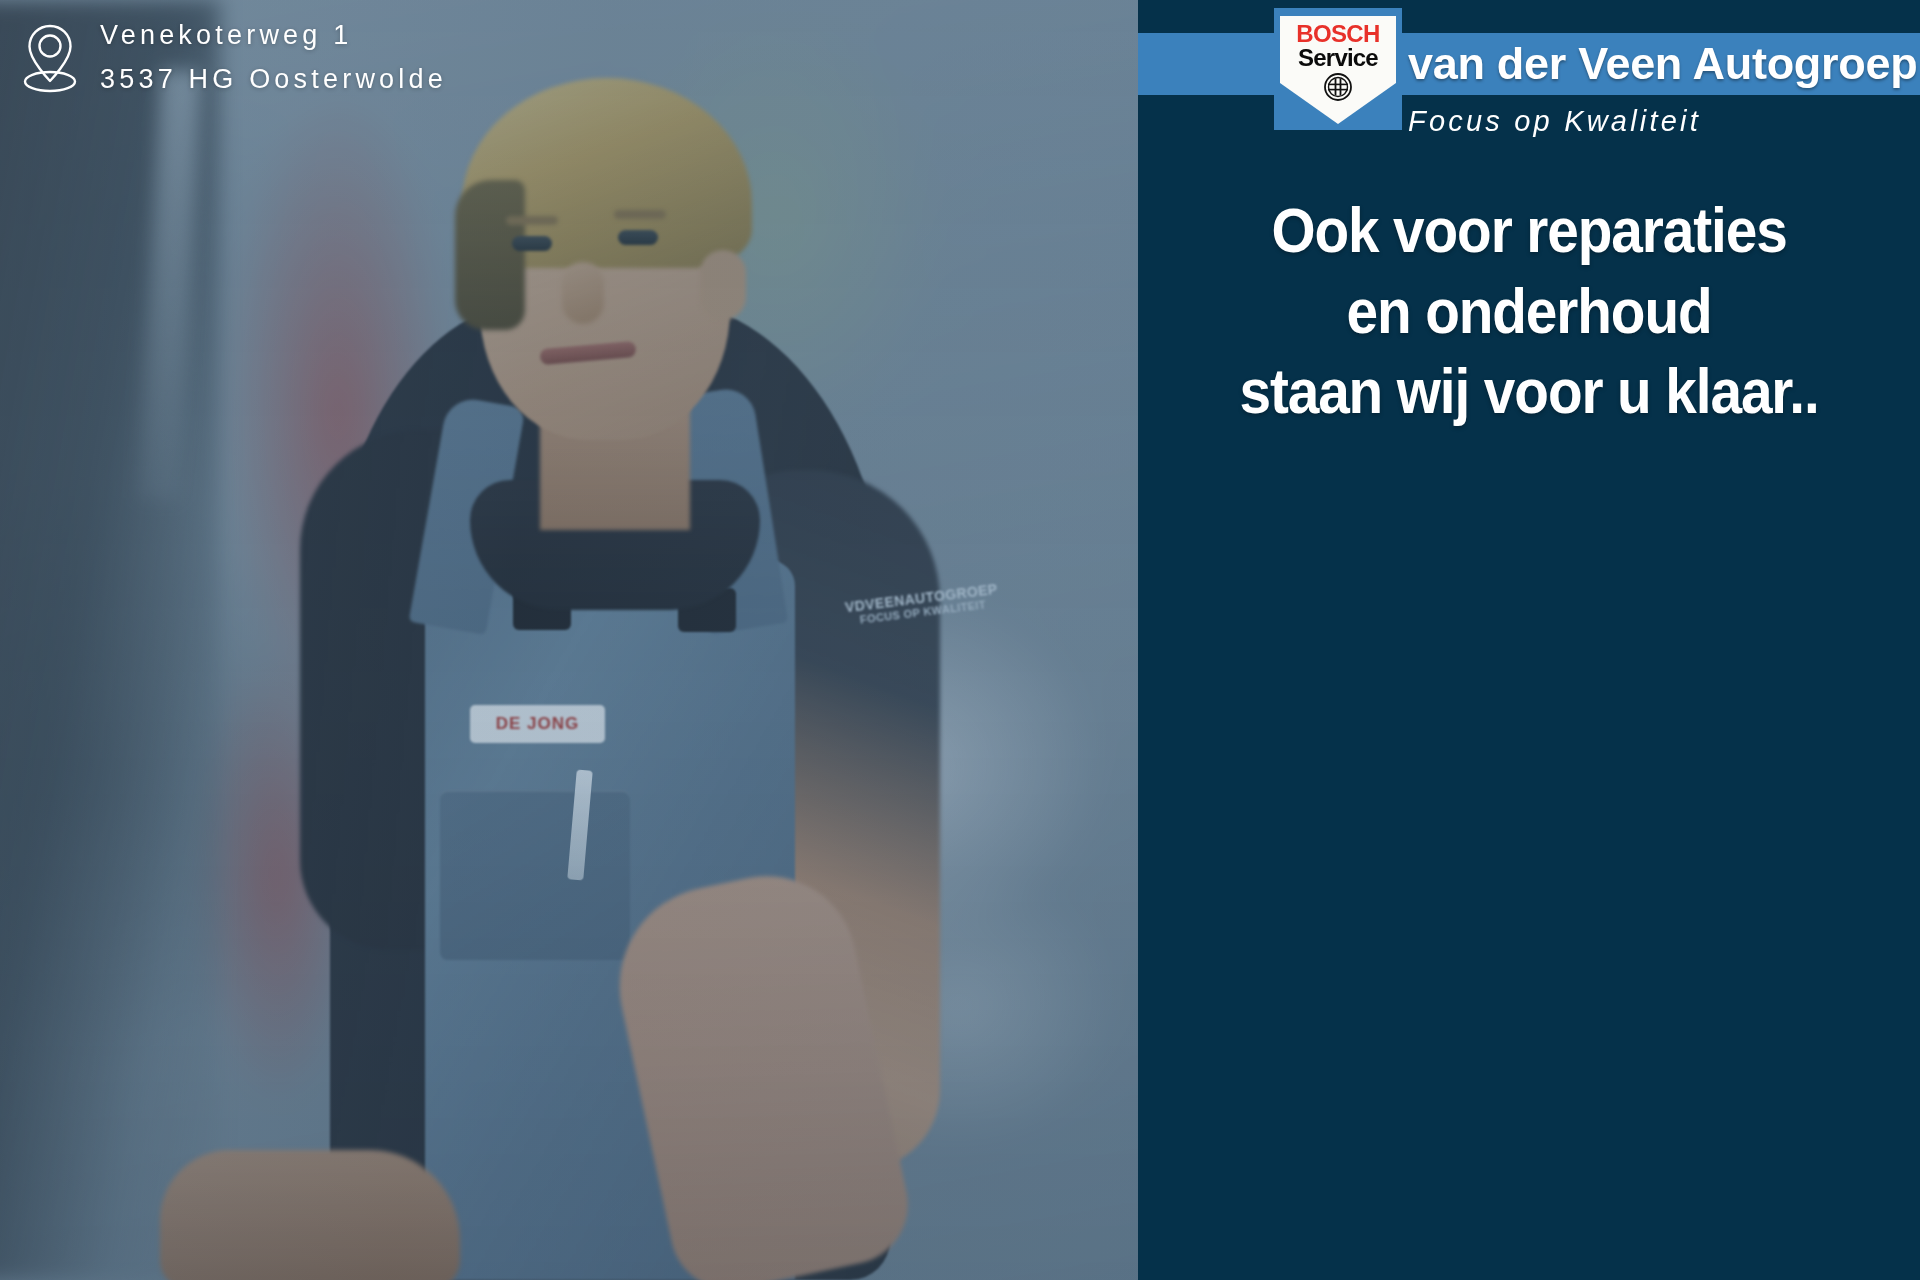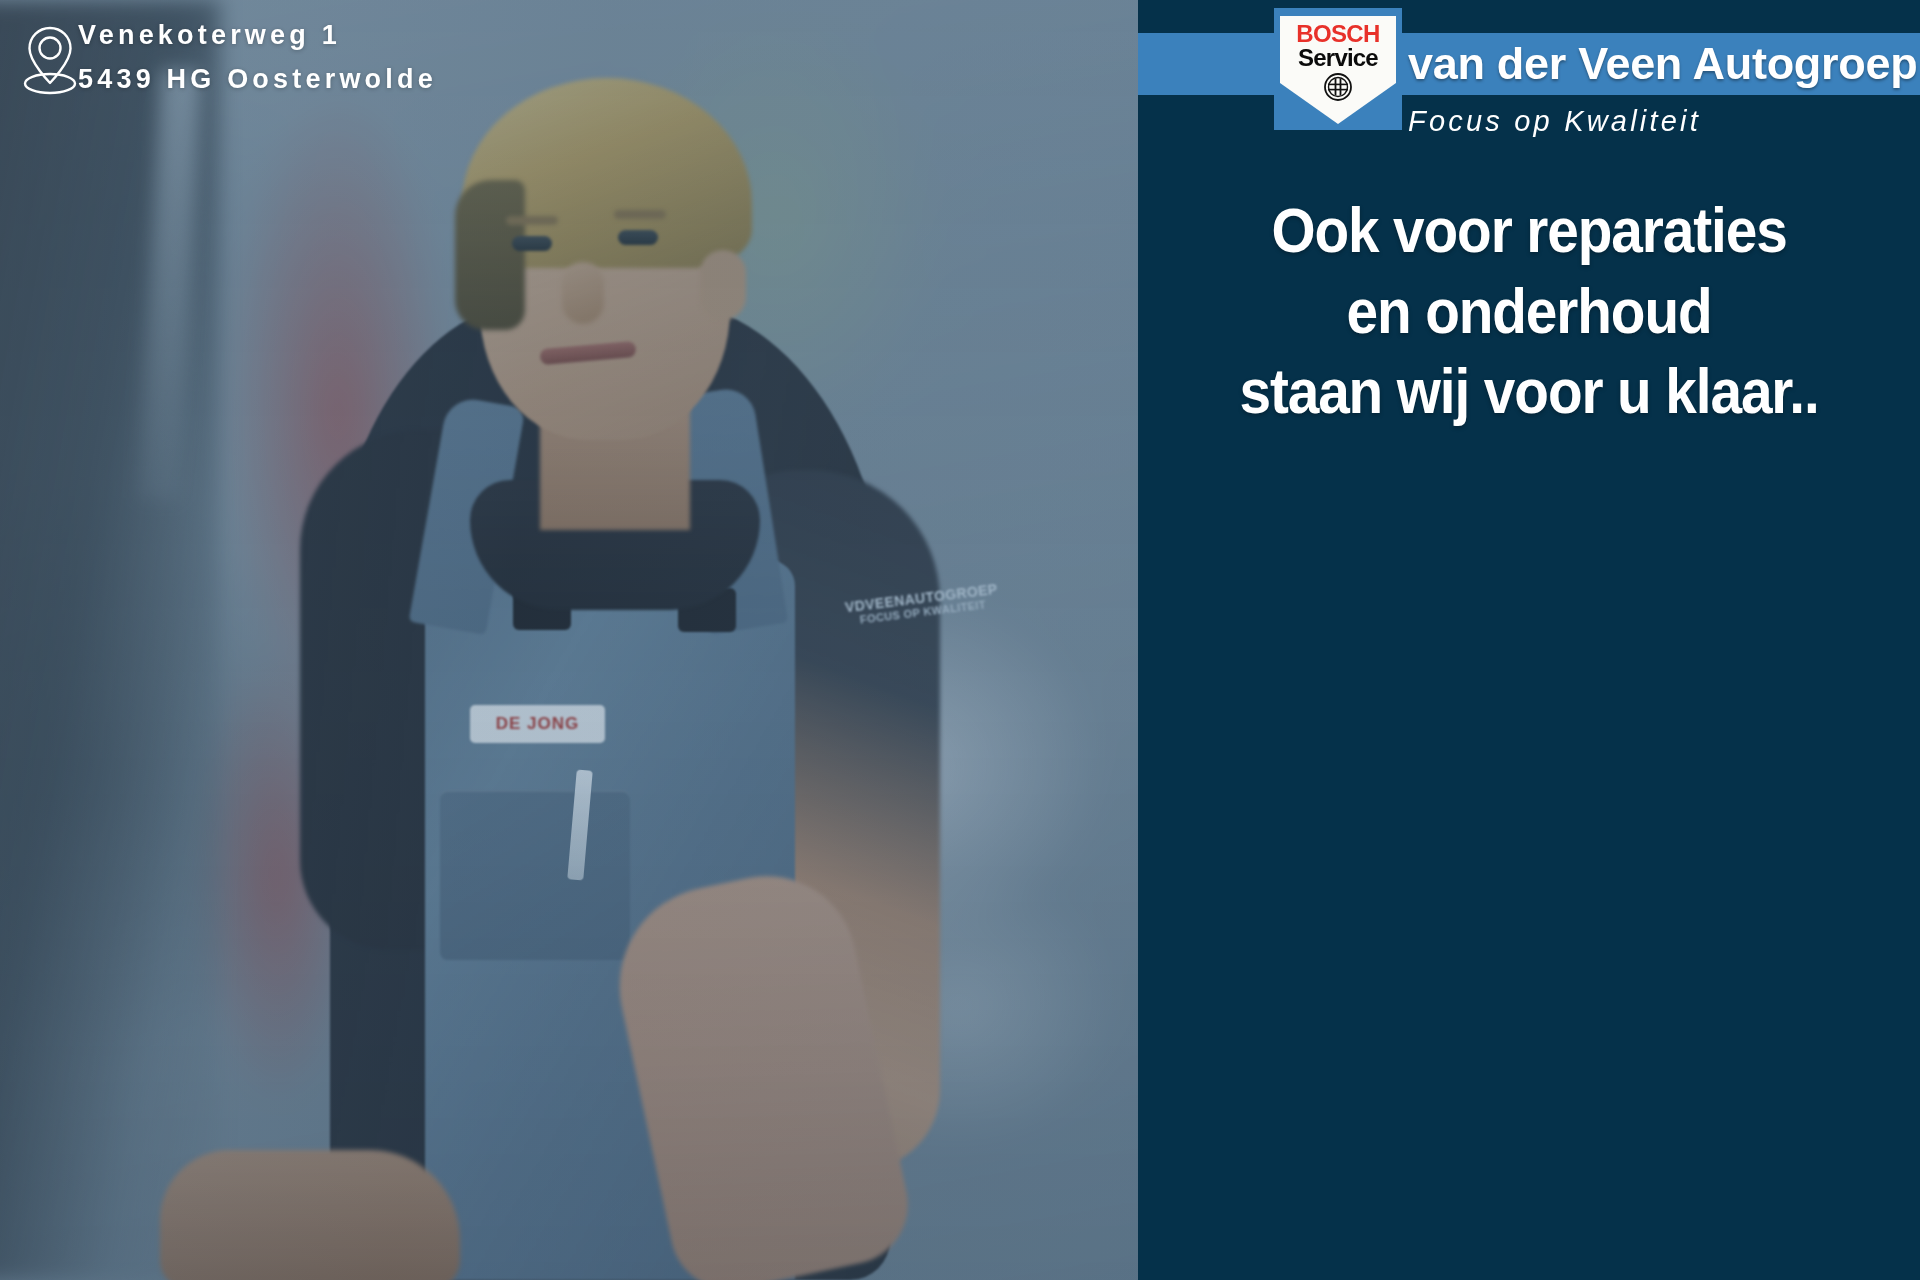--- a/index.html
+++ b/index.html
@@ -236,23 +236,22 @@
     mix-blend-mode:multiply;
   }
   .photo-haze {
     position:absolute; inset:0;
     background:linear-gradient(100deg, rgba(150,175,195,.26) 0%, rgba(140,168,190,.14) 45%, rgba(130,160,185,.22) 100%);
   }
 
   
   .address {
     position:absolute; left:22px; top:14px;
-    display:flex; align-items:flex-end; 
+    display:flex; align-items:center; gap:22px;
     z-index:6;
-    font-weight:bold;
   }
   .pin-icon { flex:0 0 auto; margin-top:4px; }
   .address-lines {
     color:#ffffff;
     font-size:27px;
     letter-spacing:4.2px;
     line-height:1.62;
     text-shadow:0 1px 4px rgba(0,0,0,.25);
   }
 
@@ -411,21 +410,21 @@
     <div class="address">
       <span class="pin-icon">
         <svg width="56" height="74" viewBox="0 0 56 74" fill="none" stroke="#ffffff" stroke-width="2.4" stroke-linecap="round" stroke-linejoin="round">
           <path d="M28 5 C16.5 5 7.5 14 7.5 25.5 C7.5 39 28 60 28 60 C28 60 48.5 39 48.5 25.5 C48.5 14 39.5 5 28 5 Z"></path>
           <circle cx="28" cy="25" r="10.5"></circle>
           <ellipse cx="28" cy="60.5" rx="25" ry="9.5"></ellipse>
         </svg>
       </span>
       <div class="address-lines">
         <div>Venekoterweg 1</div>
-        <div>5439 HG Oosterwolde</div>
+        <div>3537 HG Oosterwolde</div>
       </div>
     </div>
   </div>
 
   <div class="info-pane">
 
     <div class="brandbar"></div>
 
     <div class="bosch-logo">
       <div class="bosch-shield">

